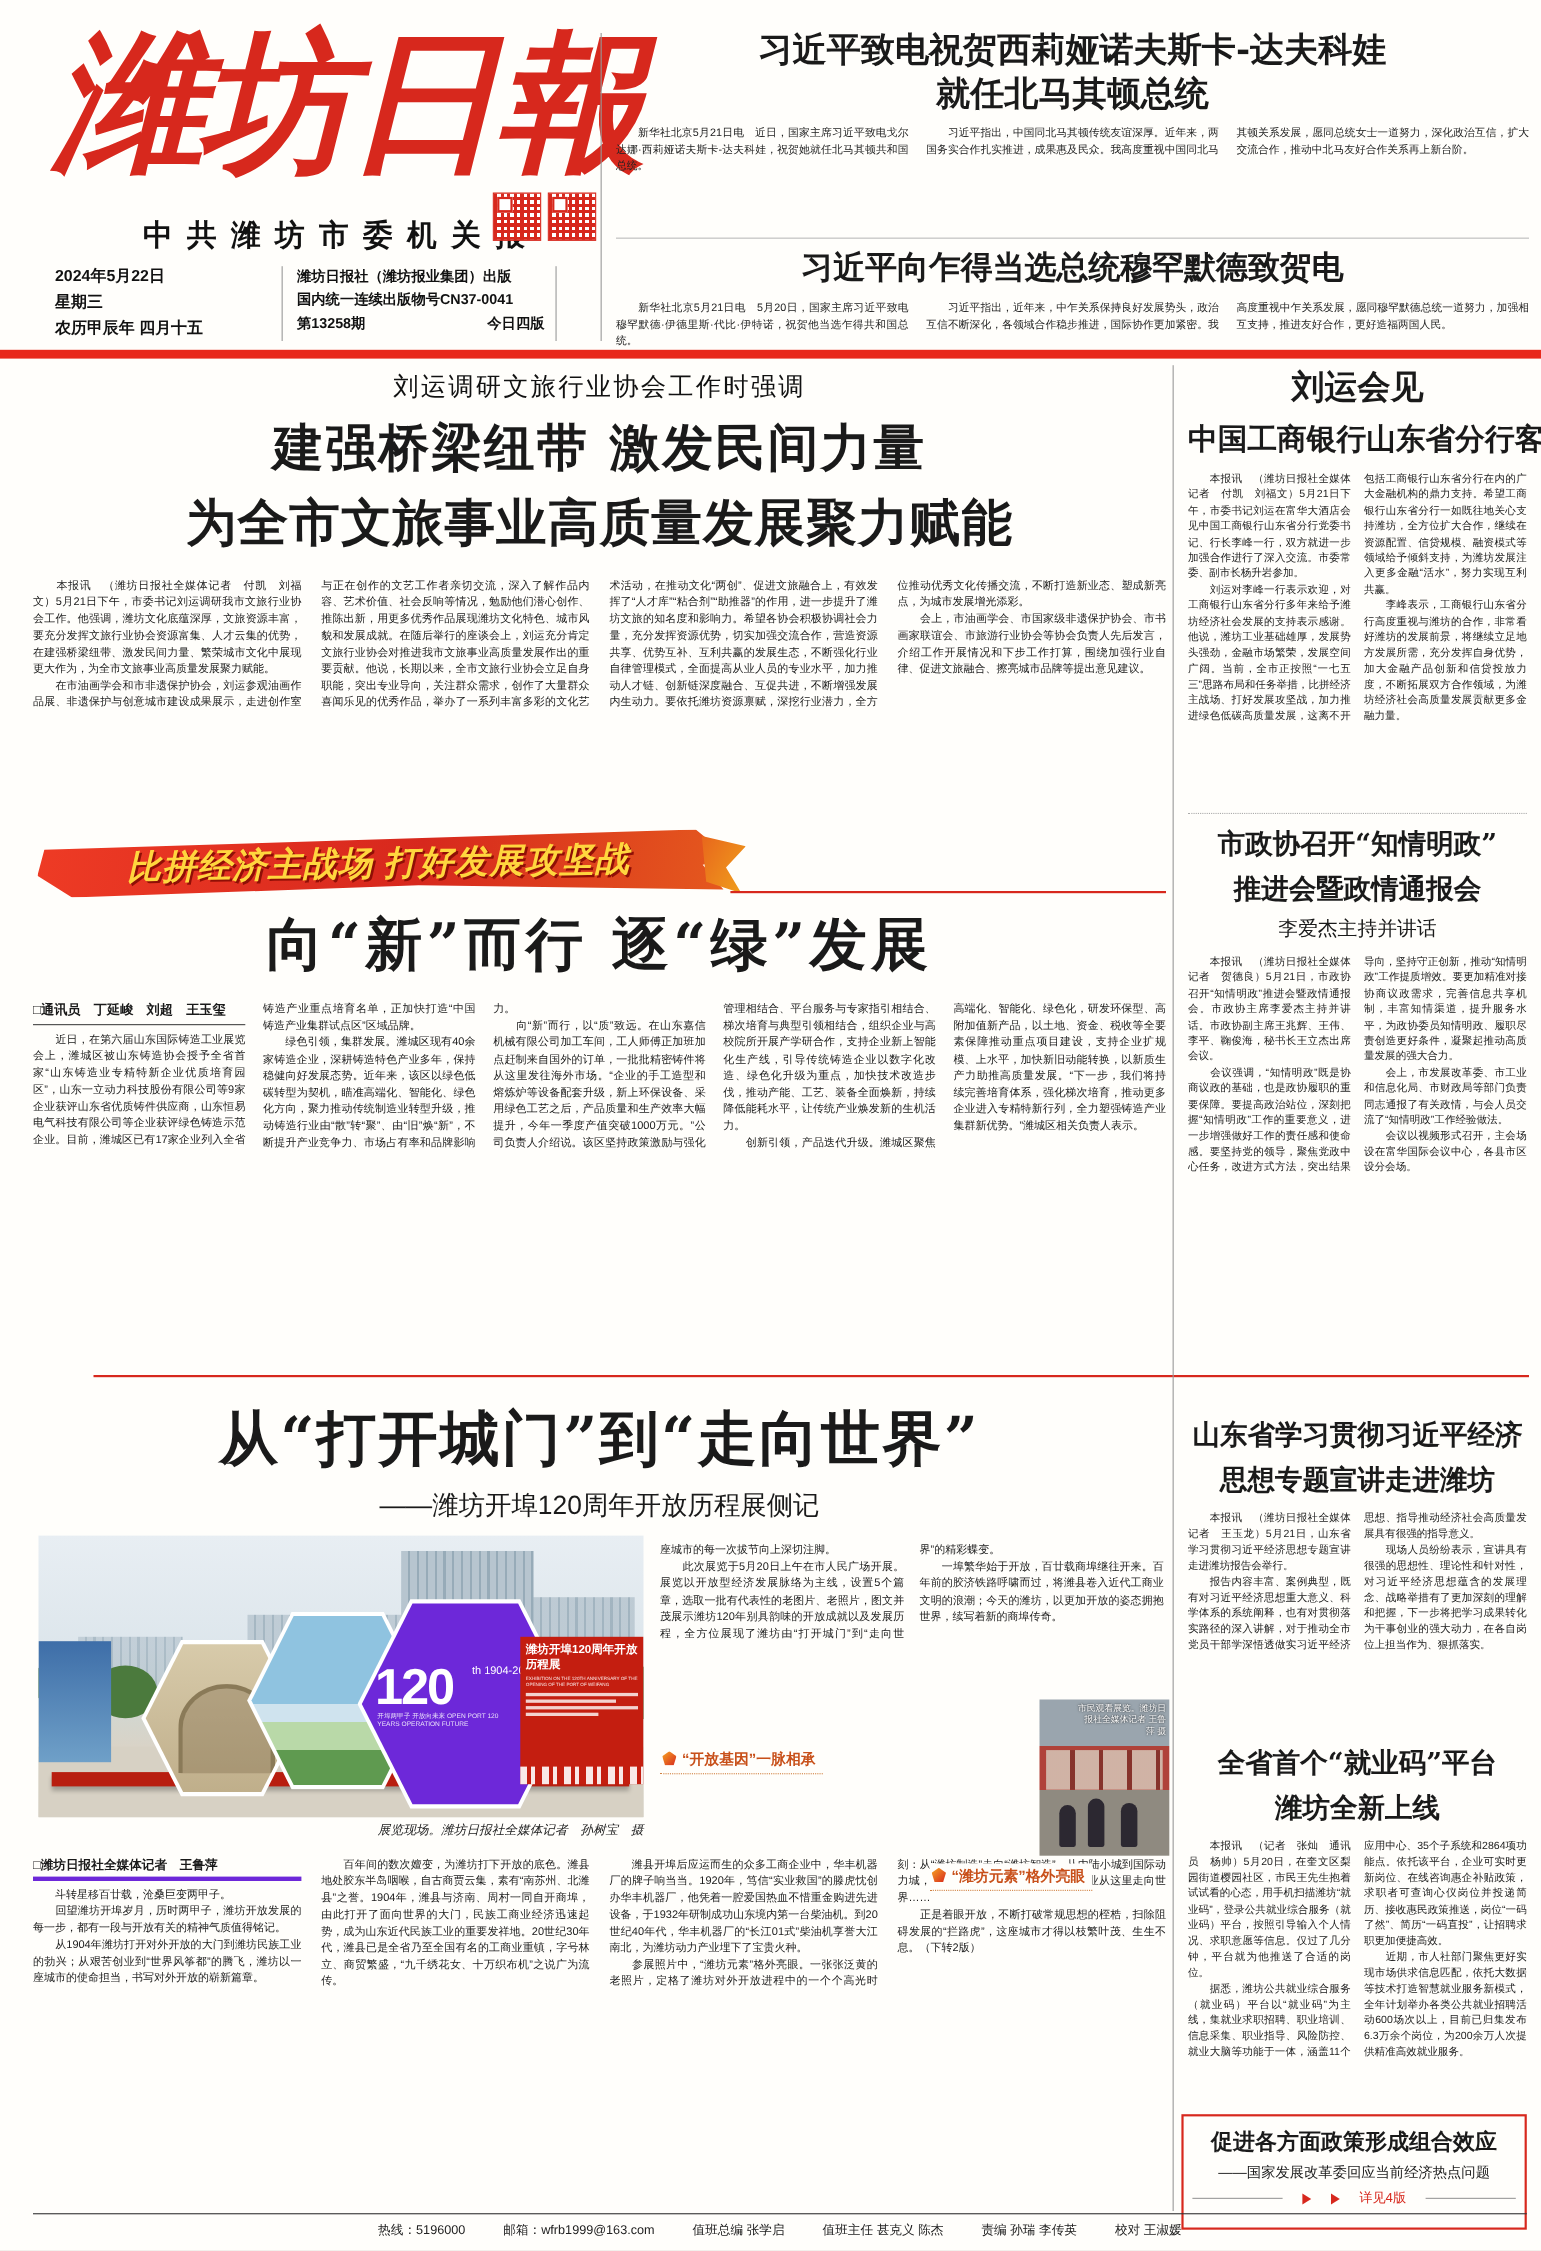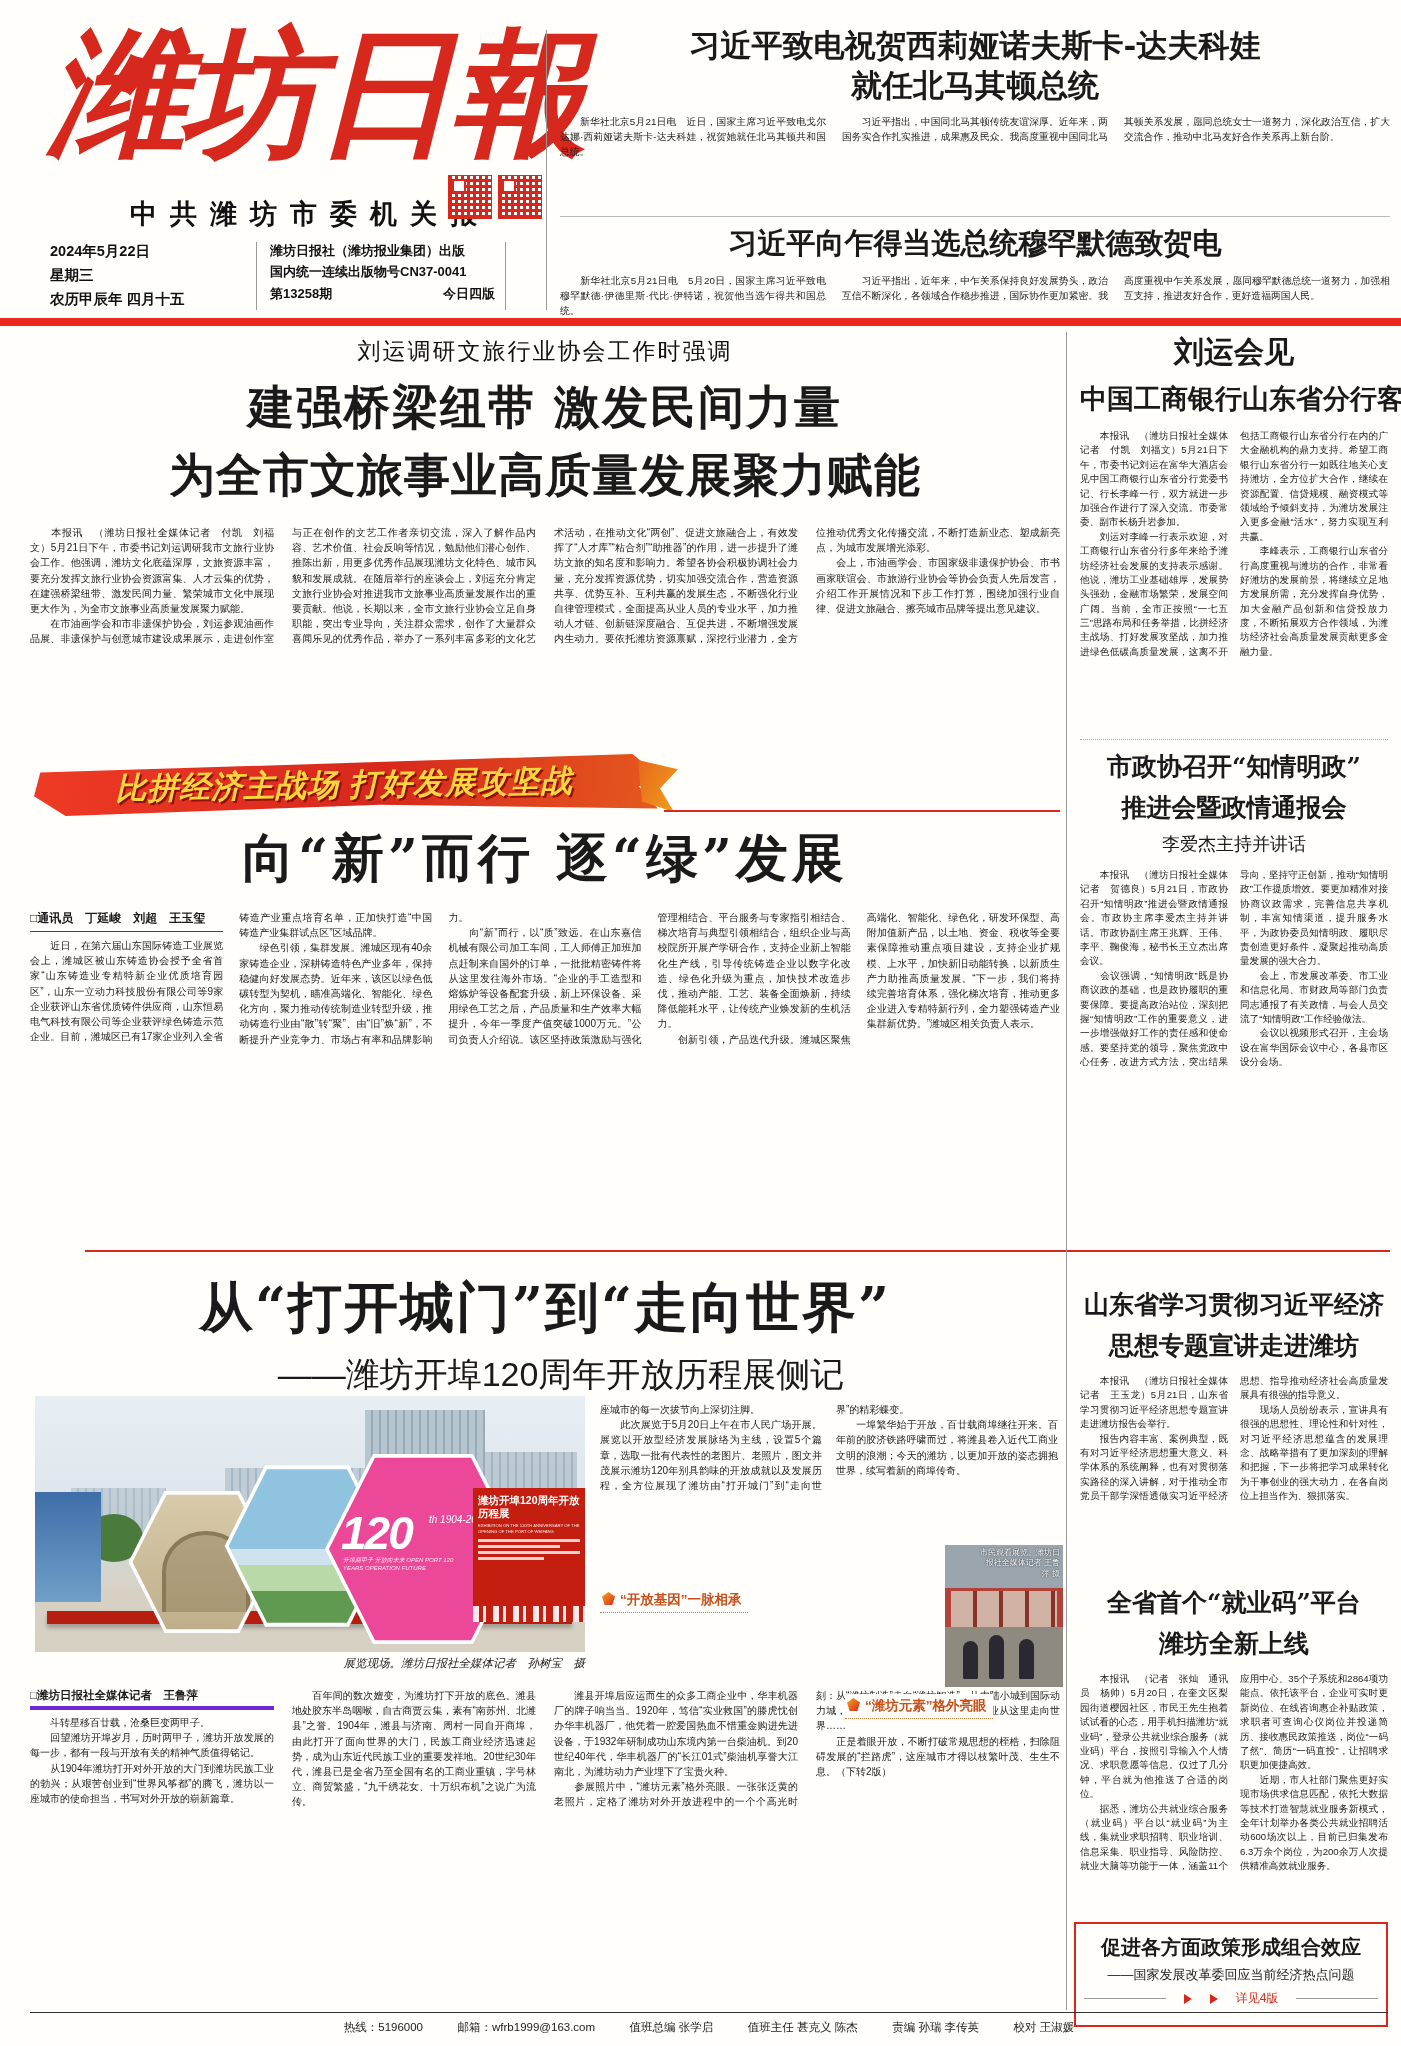--- a/index.html
+++ b/index.html
@@ -60,37 +60,37 @@
   .feat-h { text-align:center; font-family:"DejaVu Serif", serif; font-weight:bold; font-size:52px; letter-spacing:4px; }
   .feat-sub { margin-top:12px; text-align:center; font-size:27px; color:#111; }
   .feat-bodywrap { margin-top:16px; height:292px; column-count:5; column-gap:16px; overflow:hidden; }
   .feat-byline { font-size:12px; font-weight:bold; border-bottom:1px solid #444; padding-bottom:4px; margin-bottom:6px; }
   .flow-body { font-size:10px; line-height:1.52; text-align:justify; white-space:pre-line; }
 
   
   .red-hairline { position:absolute; left:85px; top:1250px; width:1305px; height:2px; background:#d7281d; }
   .bottom-head { position:absolute; left:30px; top:1272px; width:1030px; text-align:center;
       font-family:"DejaVu Serif", serif; font-weight:bold; font-size:54px; letter-spacing:2px; }
-  .bottom-sub { position:absolute; left:46px; top:1352px; width:1030px; text-align:center; font-size:34px; }
+  .bottom-sub { position:absolute; left:30px; top:1352px; width:1030px; text-align:center; font-size:24px; }
 
   .photo { position:absolute; left:35px; top:1396px; width:550px; height:256px; overflow:hidden;
       background:linear-gradient(#e8eef3 0%,#dde6ec 40%,#cfd8d4 58%,#d9d3c7 75%,#cac4b7 100%); }
   .bld { position:absolute; background:repeating-linear-gradient(90deg,#b7c5cf 0 6px,#97abb8 6px 8px); }
   .trees { position:absolute; left:-8px; top:116px; width:46px; height:36px; border-radius:50%; background:#567f46;
       box-shadow:64px 8px 0 6px #4b7a3d,132px 2px 0 10px #5b8a4a,214px 10px 0 5px #467036,
                  300px 4px 0 10px #538044,392px 9px 0 7px #4a7a3c,470px 2px 0 9px #56834a,532px 9px 0 6px #4d7a40; }
   .ground { position:absolute; left:0; bottom:0; width:100%; height:64px; background:#d7d1c4; }
   .plinth { position:absolute; left:12px; bottom:28px; width:525px; height:13px; background:#b81e10; box-shadow:0 4px 4px rgba(0,0,0,.25); }
   .hexw { position:absolute; clip-path:polygon(25% 2%,75% 2%,99% 50%,75% 98%,25% 98%,1% 50%); background:#fff; }
   .hexi { position:absolute; left:4px; top:4px; right:4px; bottom:4px; clip-path:polygon(25% 2%,75% 2%,99% 50%,75% 98%,25% 98%,1% 50%); }
   .hex-sepia { background:linear-gradient(#d8cbab,#bfae8a); }
   .hex-sepia::after{ content:""; position:absolute; left:22%; top:28%; width:56%; height:55%;
       border:4px solid #8a7a58; border-bottom:none; border-radius:50% 50% 0 0; background:rgba(120,100,70,.35); }
   .hex-city { background:linear-gradient(#8fc3e0 0 52%,#cfe3ee 52% 62%,#b9d9a8 62% 78%,#5f9a50 78% 100%); }
-  .hex-red { background:#ec4899; color:#fff;font-style:italic; }
+  .hex-red { background:#6d28d9; color:#fff; }
   .hex-red .num { position:absolute; left:14px; top:52px; font-size:46px; font-weight:bold; letter-spacing:-2px; }
   .hex-red .sup { position:absolute; left:102px; top:60px; font-size:10px; }
   .hex-red .tiny { position:absolute; left:16px; top:102px; width:130px; font-size:6px; opacity:.85; }
   .board { position:absolute; left:438px; top:92px; width:112px; height:134px; background:#c41e10; color:#fff; padding:6px 5px; }
   .board-title { font-size:10.5px; font-weight:bold; line-height:1.25; }
   .board-sub { margin-top:3px; font-size:4.2px; line-height:1.3; opacity:.9; }
   .board-lines { margin-top:5px; }
   .board-lines i { display:block; height:3px; margin:3px 0; background:rgba(255,255,255,.8); }
   .board-sky { position:absolute; left:0; bottom:0; width:100%; height:16px; opacity:.9;
       background:repeating-linear-gradient(90deg,#fff 0 6px,rgba(255,255,255,0) 6px 10px,#fff 10px 13px,rgba(255,255,255,0) 13px 20px); }

